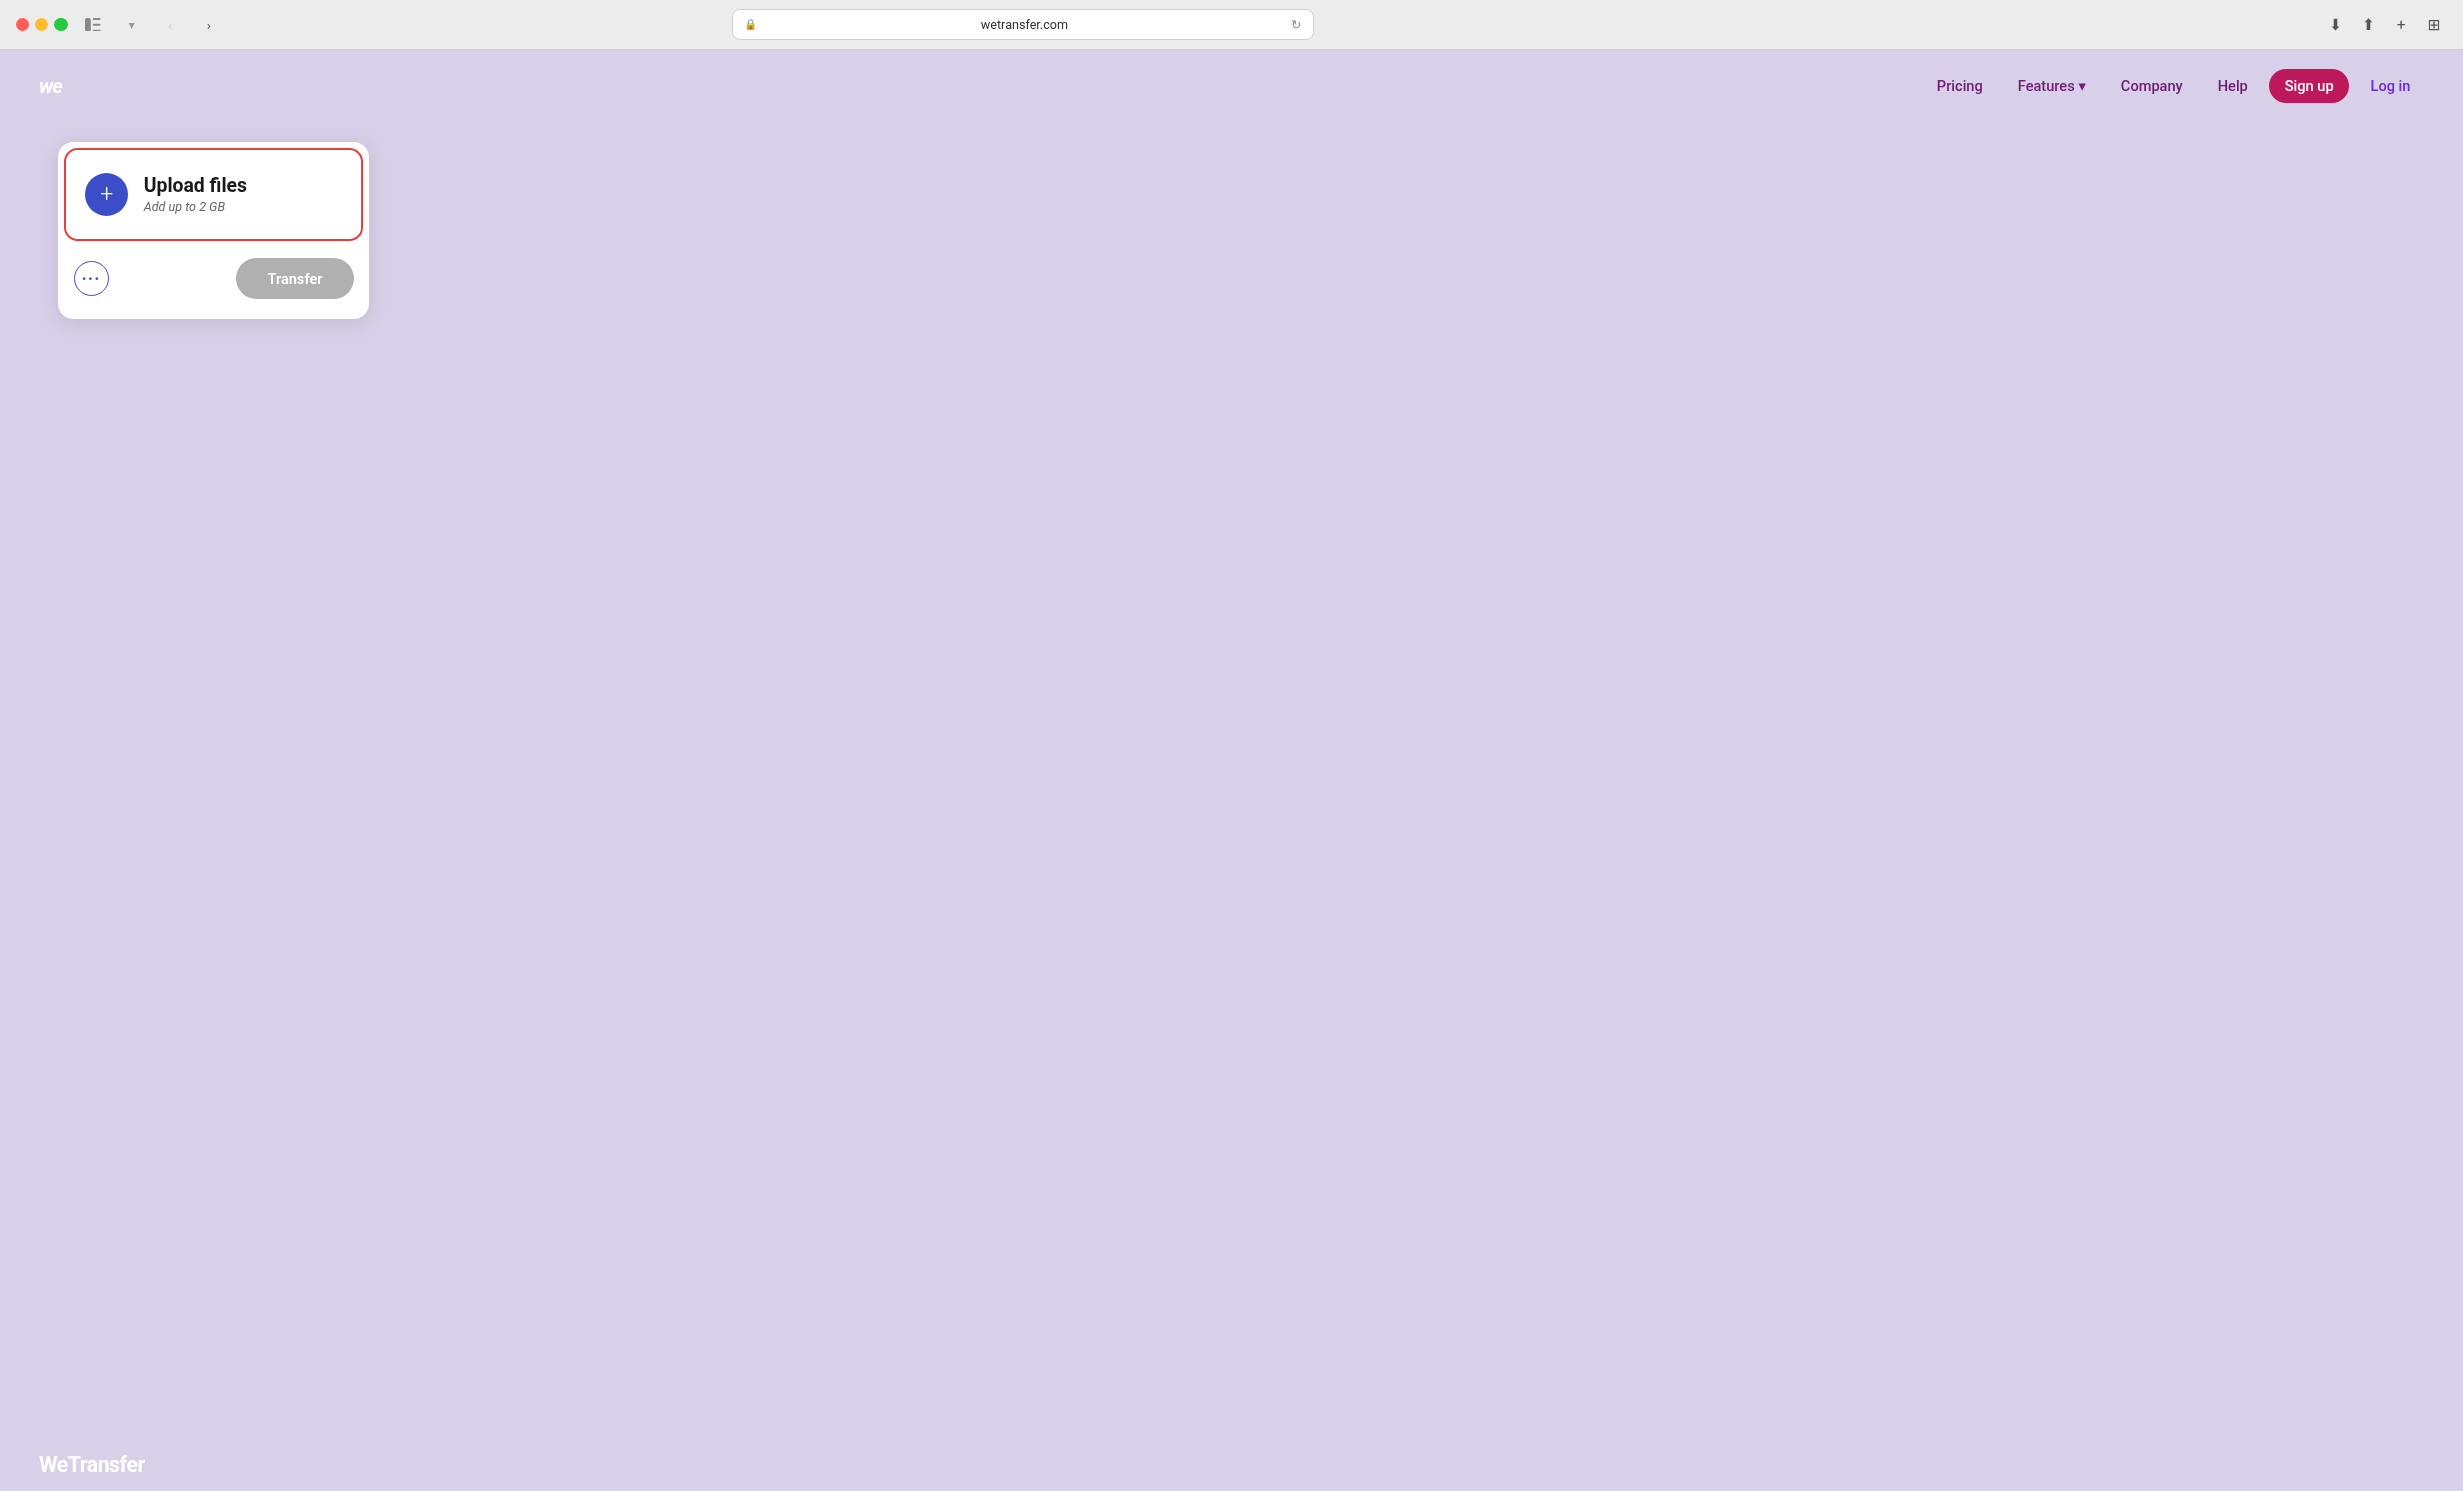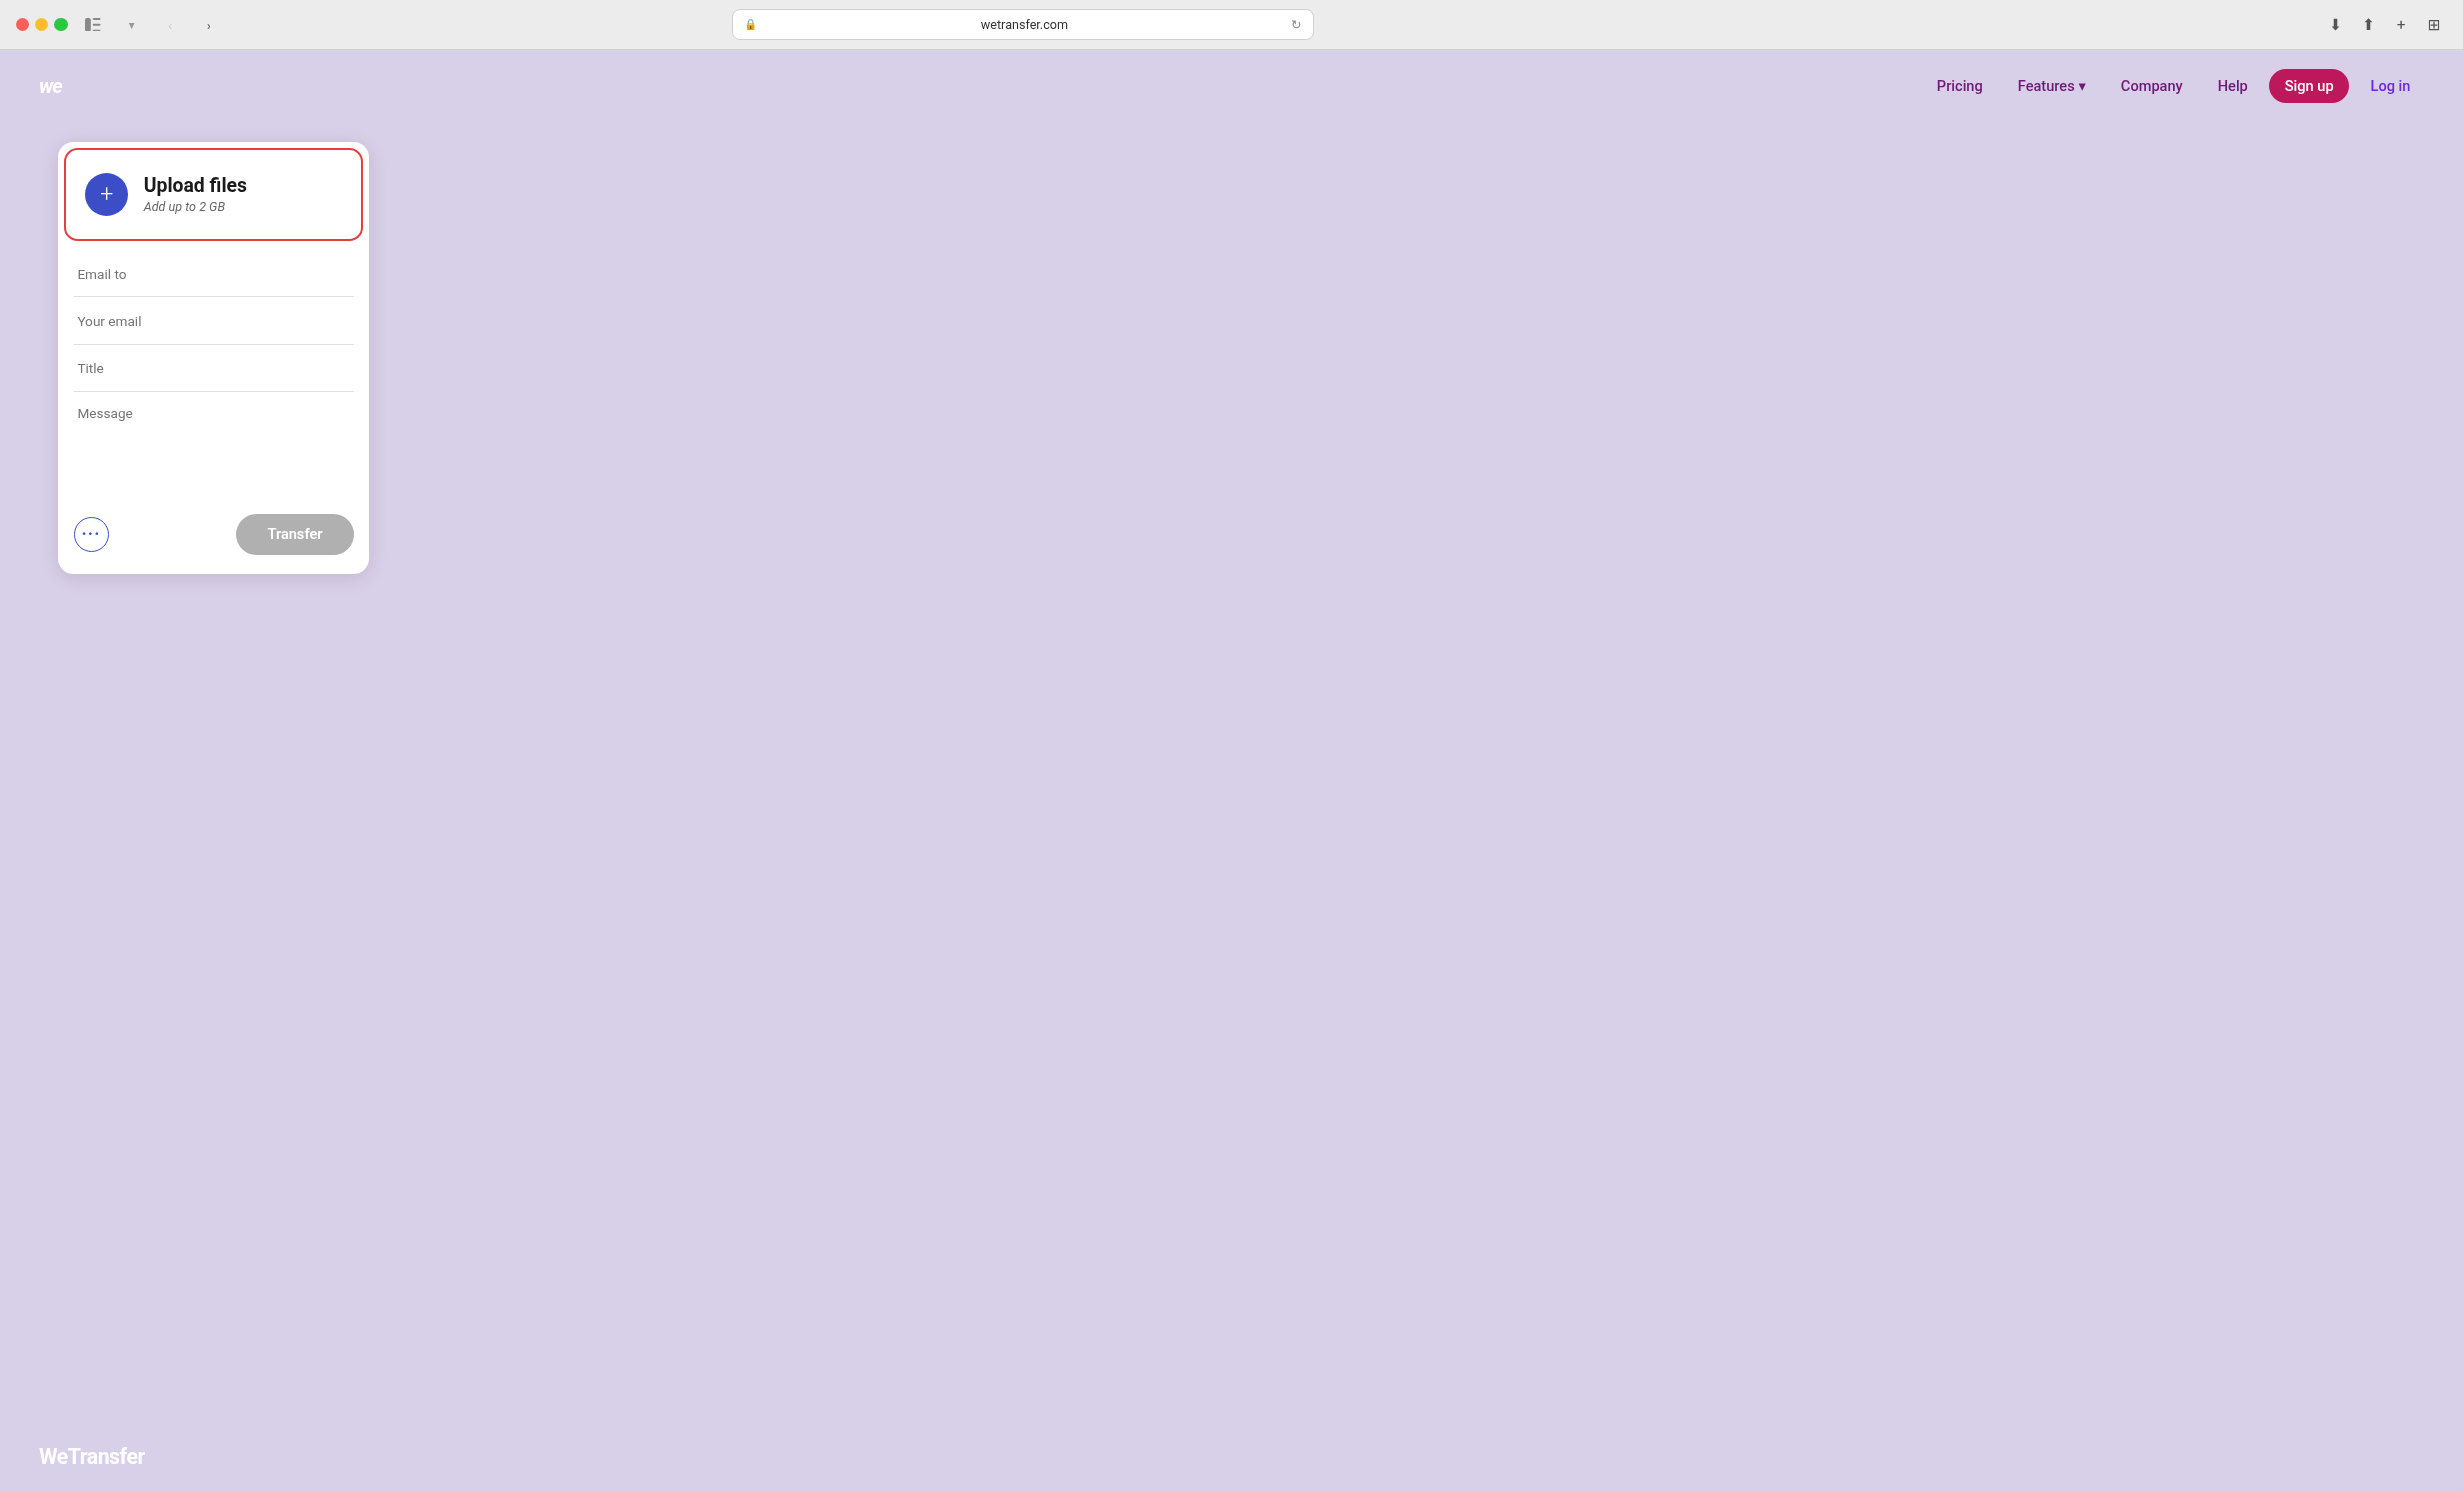--- a/index.html
+++ b/index.html
@@ -290,21 +290,21 @@
       padding: 11.6px 31px;
       font-size: 14.6px;
       font-weight: 600;
       cursor: pointer;
       font-family: inherit;
     }
 
     
     .page-footer {
       position: fixed;
-      bottom: 22px;
+      bottom: 14px;
       left: 39px;
     }
 
     .footer-brand {
       color: white;
       font-size: 21.3px;
       font-weight: 700;
       letter-spacing: -0.5px;
     }
   </style>
@@ -367,34 +367,20 @@
       <div class="upload-section">
         <div class="upload-icon-circle">
           <span class="plus">+</span>
         </div>
         <div class="upload-text">
           <h2>Upload files</h2>
           <p>Add up to 2 GB</p>
         </div>
       </div>
 
-      <div class="form-section">
-        <div class="form-field">
-          <input type="text" placeholder="Email to" style="">
-        </div>
-        <div class="form-field">
-          <input type="text" placeholder="Your email" style="">
-        </div>
-        <div class="form-field">
-          <input type="text" placeholder="Title" style="">
-        </div>
-        <div class="form-field">
-          <textarea placeholder="Message" style=""></textarea>
-        </div>
-      </div>
 
       <div class="card-footer">
         <div class="options-btn">
           <span>···</span>
         </div>
         <button class="transfer-btn">Transfer</button>
       </div>
 
     </div>
   </div>

